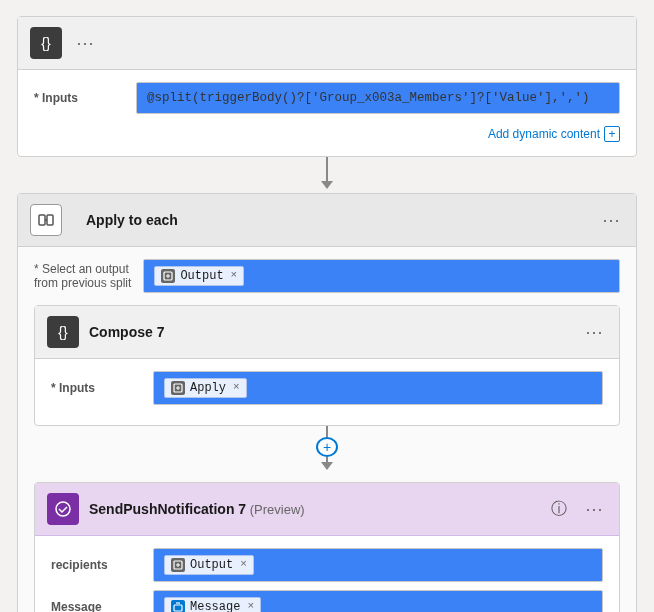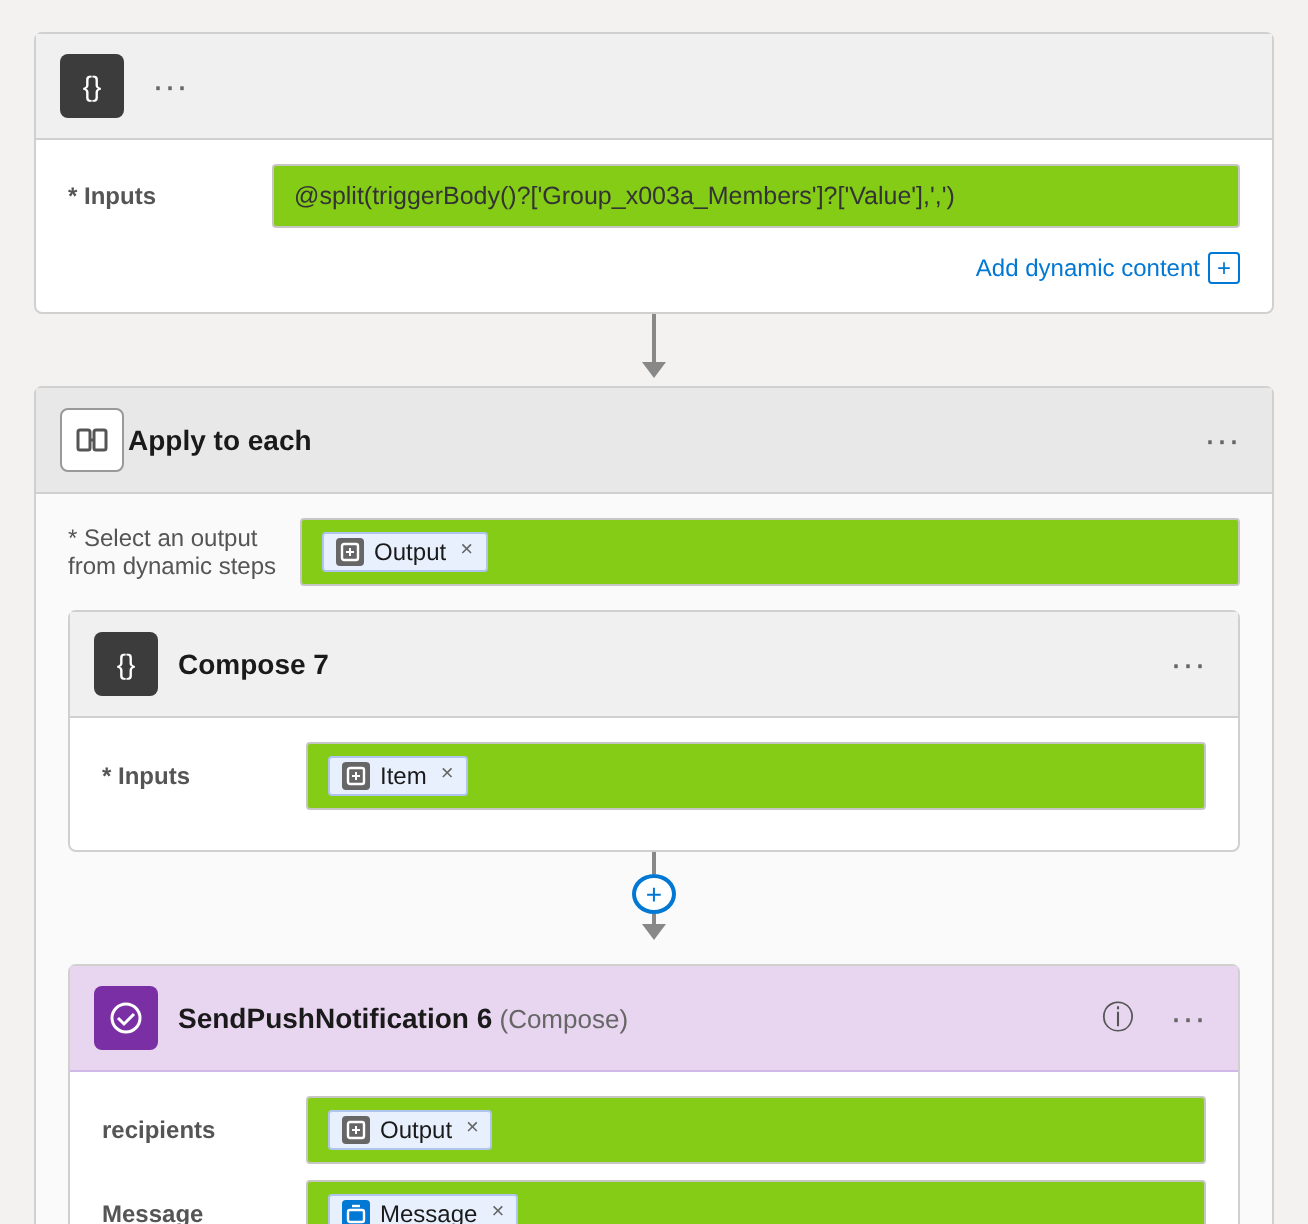--- a/index.html
+++ b/index.html
@@ -90,25 +90,26 @@
       font-weight: bold;
     }
 
     .field-value-box {
       flex: 1;
       border: 1px solid #c8c6c4;
       border-radius: 2px;
       padding: 6px 10px;
       display: flex;
       align-items: center;
-      background: #84cc16;
+      background: #3b82f6;
       min-height: 32px;
       font-size: 13px;
       color: #333;
       font-style: italic;
+      font-family: Liberation Mono, monospace;
     }
 
     .field-value-box .tag {
       display: inline-flex;
       align-items: flex-start;
       background: #e8f0fe;
       border: 1px solid #b0c4f0;
       border-radius: 2px;
       padding: 2px 6px;
       font-size: 12px;
@@ -234,21 +235,21 @@
       border-radius: 4px;
       background: #fafafa;
     }
 
     .apply-header {
       display: flex;
       align-items: center;
       padding: 10px 12px;
       background: #e8e8e8;
       border-bottom: 1px solid #d0d0d0;
-      gap: 2px;
+      gap: 24px;
     }
 
     .apply-icon {
       width: 32px;
       height: 32px;
       background: #fff;
       border: 1px solid #999;
       border-radius: 4px;
       display: flex;
       align-items: center;
@@ -323,21 +324,21 @@
         </svg>
       </div>
       <span class="card-title">Apply to each</span>
       <button class="more-btn">···</button>
     </div>
     <div class="apply-body">
 
       <div class="field-row">
         <div style="min-width:90px;">
           <div class="select-label">* Select an output</div>
-          <div class="select-label">from dynamic steps</div>
+          <div class="select-label">from previous split</div>
         </div>
         <div class="field-value-box">
           <span class="tag">
             <span class="tag-icon">
               <svg width="10" height="10" viewBox="0 0 10 10">
                   <rect x="1" y="1" width="8" height="8" rx="1" fill="none" stroke="#fff" stroke-width="1.2"></rect>
                   <path d="M3 5h4M5 3v4" stroke="#fff" stroke-width="1"></path>
                 </svg>
             </span>
             <span>Output</span>
@@ -358,21 +359,21 @@
           <div class="field-row">
             <span class="field-label">* Inputs</span>
             <div class="field-value-box">
               <span class="tag">
                 <span class="tag-icon">
                   <svg width="10" height="10" viewBox="0 0 10 10">
                       <rect x="1" y="1" width="8" height="8" rx="1" fill="none" stroke="#fff" stroke-width="1.2"></rect>
                       <path d="M3 5h4M5 3v4" stroke="#fff" stroke-width="1"></path>
                     </svg>
                 </span>
-                <span>Item</span>
+                <span>Apply</span>
                 <span class="tag-close">×</span>
               </span>
             </div>
           </div>
         </div>
       </div>
 
       <div class="arrow-plus" style="height:44px; display:flex; flex-direction:column; align-items:center;">
         <div style="width:2px; height:10px; background:#888;"></div>
         <div class="plus-circle">+</div>
@@ -382,21 +383,21 @@
 
       <div class="apply-inner">
         <div class="card-header" style="background:#e8d5f0; border-bottom:1px solid #d0b8e8;">
           <div class="card-icon purple">
             <svg width="18" height="18" viewBox="0 0 18 18" fill="white">
               <circle cx="9" cy="9" r="7" fill="none" stroke="white" stroke-width="1.5"></circle>
               <path d="M5 9l3 3 5-5" stroke="white" stroke-width="1.5" fill="none"></path>
             </svg>
           </div>
           <span class="card-title">
-            <span>SendPushNotification 6</span><span style="font-weight:400; color:#666; font-size:13px;"> (Compose)</span>
+            <span>SendPushNotification 7</span><span style="font-weight:400; color:#666; font-size:13px;"> (Preview)</span>
           </span>
           <button class="info-btn">ⓘ</button>
           <button class="more-btn">···</button>
         </div>
         <div class="card-body">
 
           <div class="field-row">
             <span class="field-label">recipients</span>
             <div class="field-value-box">
               <span class="tag">

